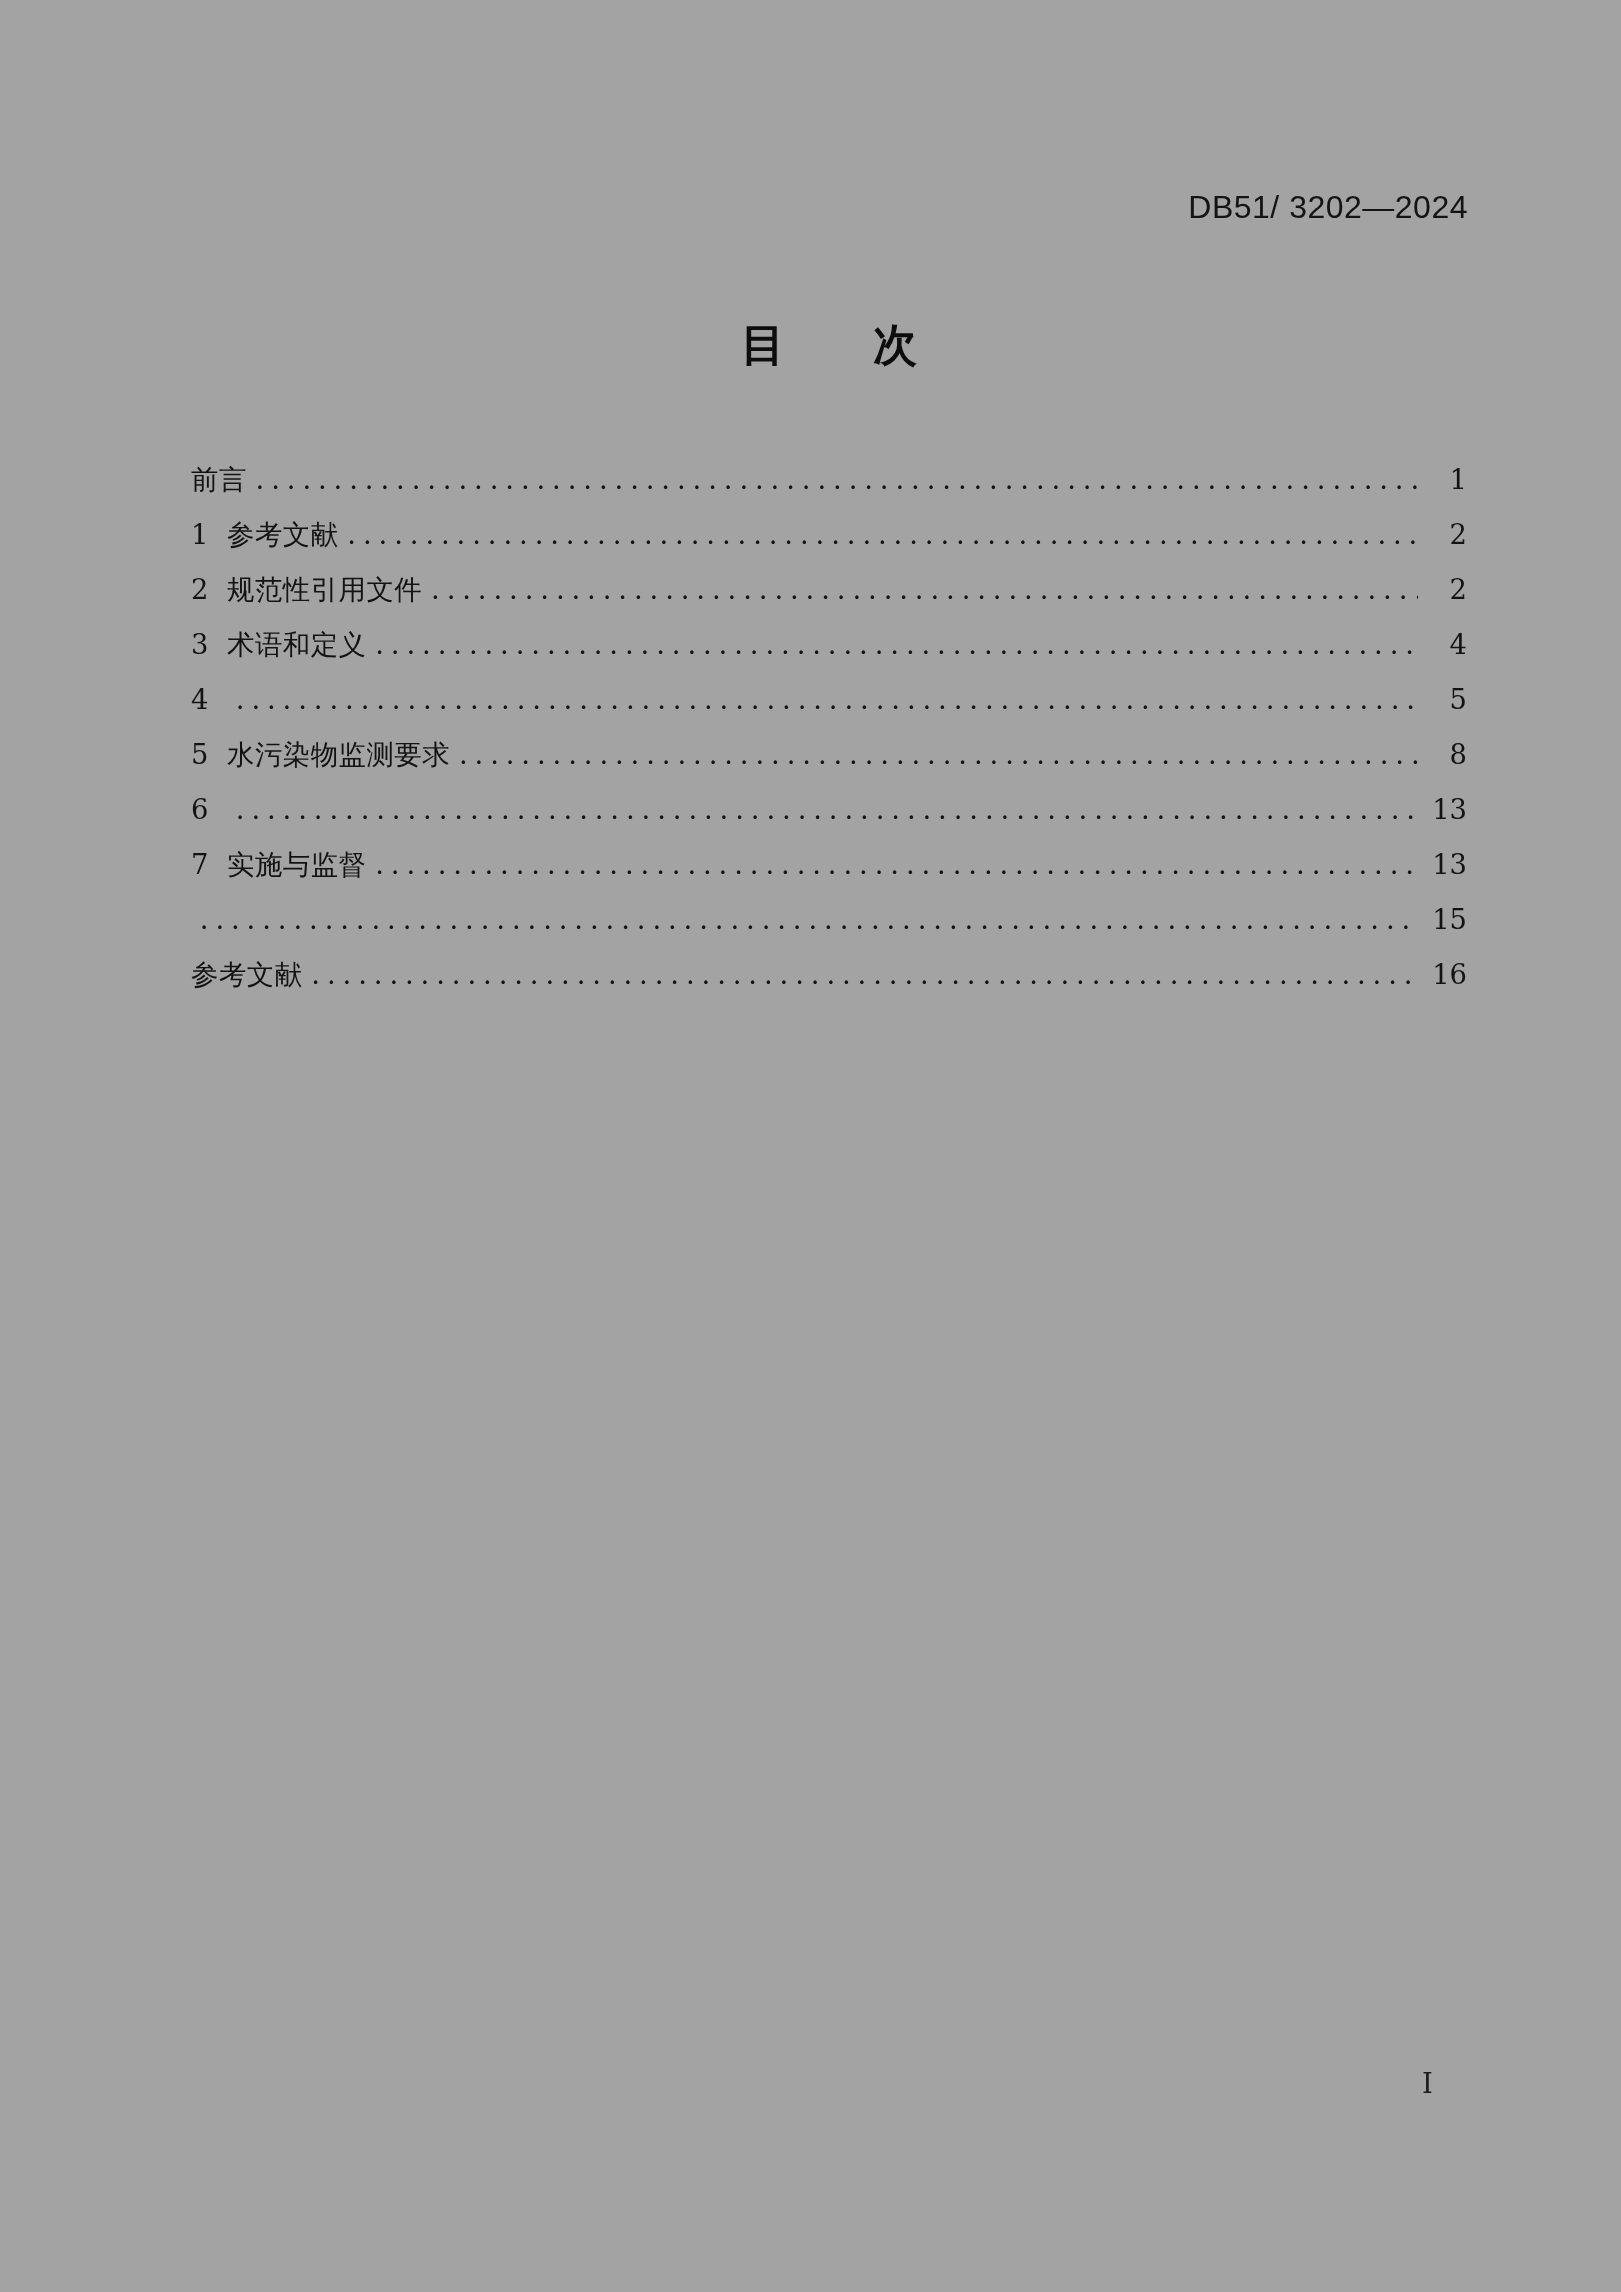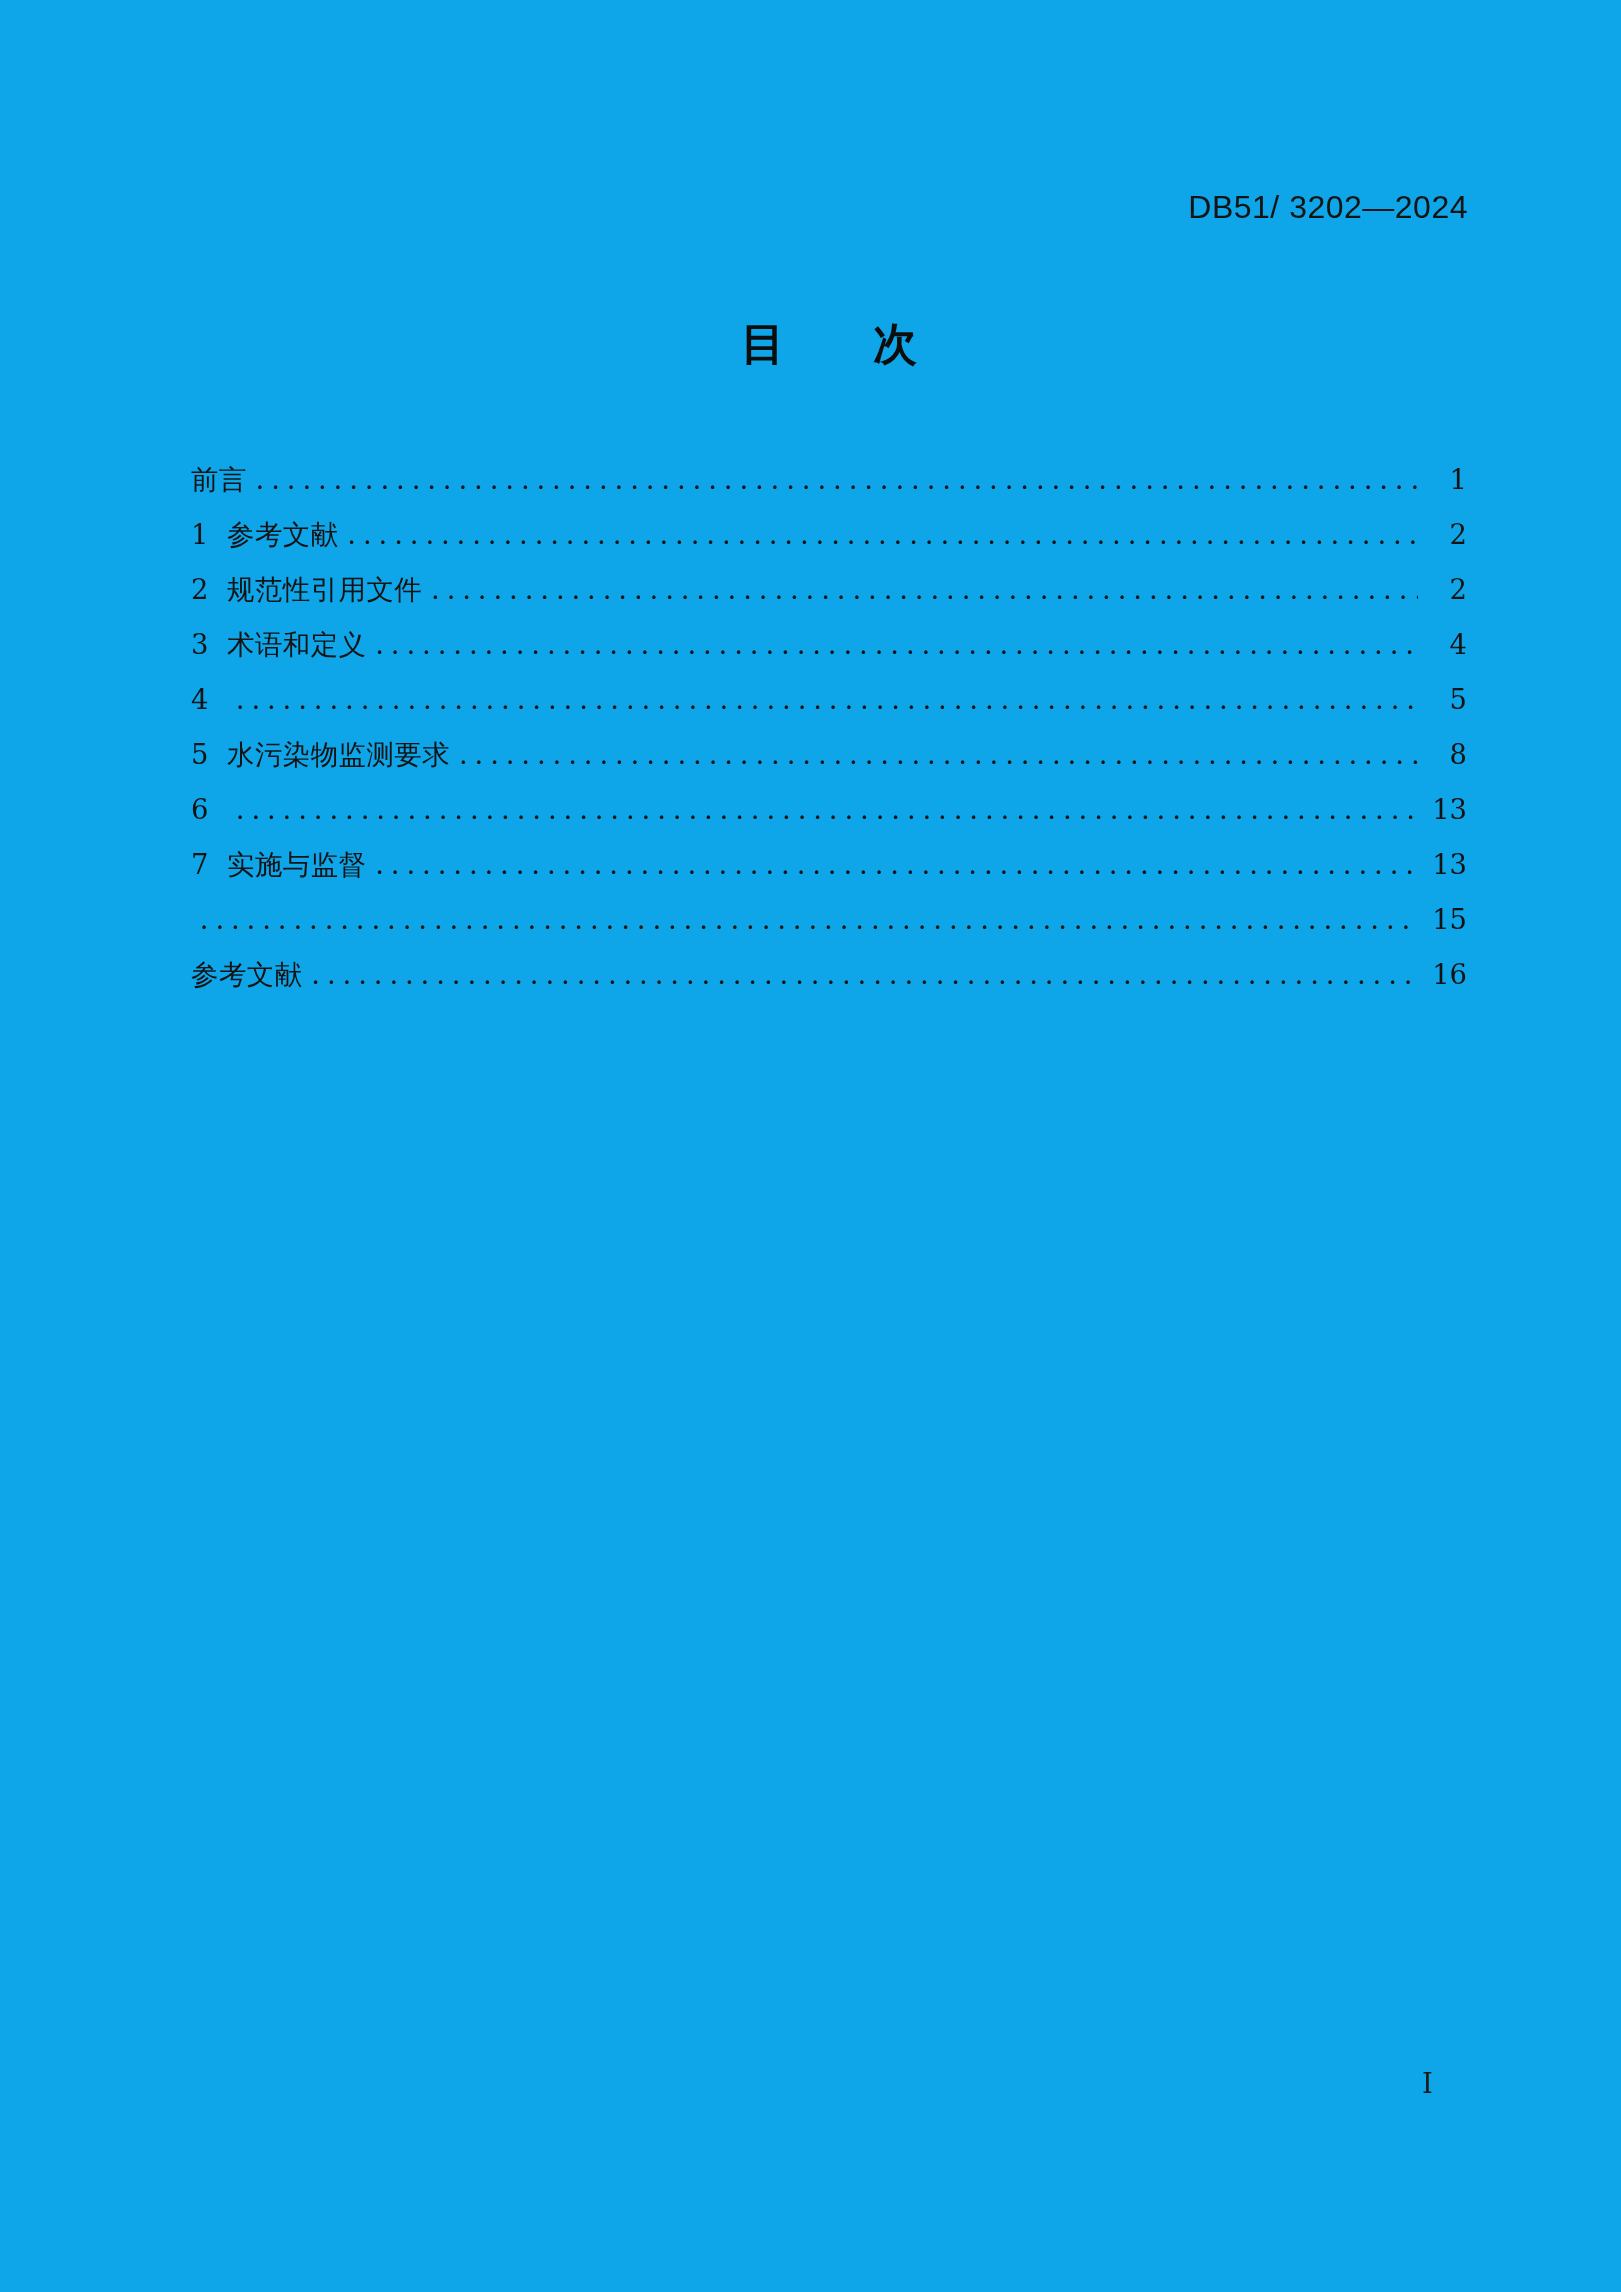--- a/index.html
+++ b/index.html
@@ -4,21 +4,21 @@
 <style>
   html, body {
     margin: 0;
     padding: 0;
     background: #e8e8e8;
   }
   .page {
     position: relative;
     width: 1621px;
     height: 2293px;
-    background: #0ea5e9;
+    background: #a3a3a3;
     margin: 0 auto;
     overflow: hidden;
     color: #111111;
     font-family: "DejaVu Serif", "Liberation Serif", serif;
   }
   .standard-number {
     position: absolute;
     top: 191px;
     right: 153px;
     font-family: "Liberation Sans", "DejaVu Sans", sans-serif;
@@ -28,21 +28,21 @@
     letter-spacing: 0.5px;
     color: #141414;
     white-space: pre;
   }
   .doc-title {
     position: absolute;
     top: 320px;
     left: 191px;
     width: 1276px;
     text-align: center;
-    font-family: Liberation Serif, serif;
+    font-family: Liberation Sans, sans-serif;
     font-size: 44px;
     font-weight: 700;
     line-height: 1.15;
     color: #0d0d0d;
     white-space: pre;
   }
   .toc {
     position: absolute;
     top: 452px;
     left: 191px;

